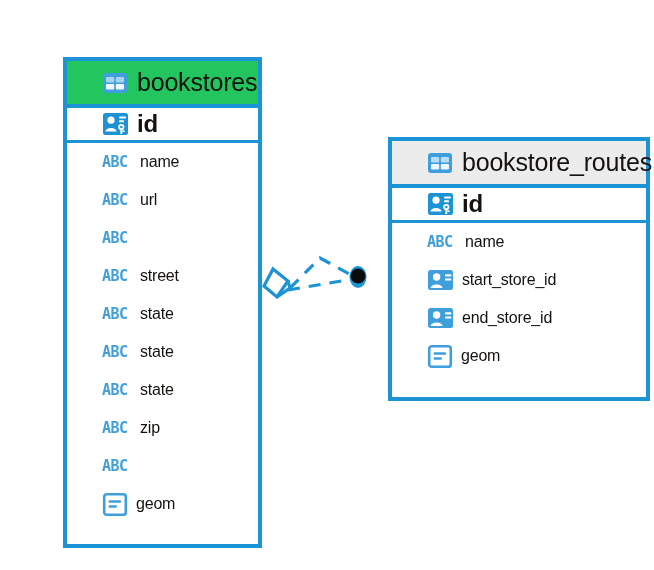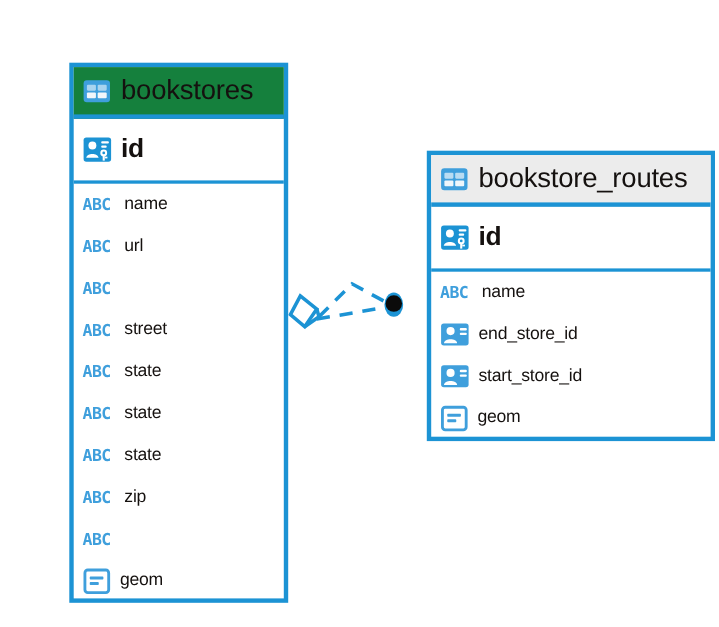--- a/index.html
+++ b/index.html
@@ -37,21 +37,21 @@
   }
 
   .entity-header {
     box-sizing: border-box;
     height: 47px;
     display: flex;
     align-items: center;
     padding-left: 8px;
     border-bottom: 4px solid #1c93d4;
   }
-  .entity-header.orange { background: #15803d; }
+  .entity-header.orange { background: #22c55e; }
   .entity-header.grey   { background: #ececec; }
 
   .entity-title {
     font-size: 25px;
     color: #15110f;
     margin-left: 9px;
     white-space: nowrap;
     letter-spacing: -0.2px;
   }
 
@@ -60,36 +60,37 @@
     border-bottom: 3px solid #1c93d4;
   }
 
   .field-row {
     box-sizing: border-box;
     height: 38px;
     display: flex;
     align-items: center;
     padding-left: 8px;
   }
-  .field-row.pk { height: 56px; border-radius: 22px; }
+  .field-row.pk { height: 32px; border-radius: 22px; }
 
   .field-label {
     font-size: 16px;
     color: #15110f;
     margin-left: 8px;
     white-space: nowrap;
     letter-spacing: -0.2px;
   }
   .field-label.bold { font-weight: bold; font-size: 24px; }
 
   
   .icon {
     flex: 0 0 auto;
     display: block;
     line-height: 0;
+    margin-left: 27px;
   }
   .icon-abc {
     width: 30px;
     height: 26px;
     display: flex;
     align-items: center;
     justify-content: flex-start;
   }
   .abc-text {
     font-family: "DejaVu Sans Mono", monospace;
@@ -289,34 +290,34 @@
       <div class="field-row">
         <span class="icon">
           <svg width="27" height="26" viewBox="0 0 27 26" xmlns="http://www.w3.org/2000/svg">
             <rect x="1" y="3" width="25" height="20" rx="2.5" fill="#3f9fdc"></rect>
             <circle cx="9.6" cy="10" r="3.7" fill="#ffffff"></circle>
             <path d="M 3.6 21 C 4 16.2 15.2 16.2 15.6 21 Z" fill="#ffffff"></path>
             <rect x="18" y="7.2" width="6.4" height="2.2" rx="0.9" fill="#ffffff"></rect>
             <rect x="18" y="11.4" width="6.4" height="2.2" rx="0.9" fill="#ffffff"></rect>
           </svg>
         </span>
-        <span class="field-label">end_store_id</span>
+        <span class="field-label">start_store_id</span>
       </div>
 
       <div class="field-row">
         <span class="icon">
           <svg width="27" height="26" viewBox="0 0 27 26" xmlns="http://www.w3.org/2000/svg">
             <rect x="1" y="3" width="25" height="20" rx="2.5" fill="#3f9fdc"></rect>
             <circle cx="9.6" cy="10" r="3.7" fill="#ffffff"></circle>
             <path d="M 3.6 21 C 4 16.2 15.2 16.2 15.6 21 Z" fill="#ffffff"></path>
             <rect x="18" y="7.2" width="6.4" height="2.2" rx="0.9" fill="#ffffff"></rect>
             <rect x="18" y="11.4" width="6.4" height="2.2" rx="0.9" fill="#ffffff"></rect>
           </svg>
         </span>
-        <span class="field-label">start_store_id</span>
+        <span class="field-label">end_store_id</span>
       </div>
 
       <div class="field-row">
         <span class="icon">
           <svg width="26" height="25" viewBox="0 0 26 25" xmlns="http://www.w3.org/2000/svg">
             <rect x="2.2" y="2.2" width="21.6" height="20.6" rx="2.6" fill="#ffffff" stroke="#3f9fdc" stroke-width="2.6"></rect>
             <rect x="6.6" y="8.2" width="12.4" height="2.6" rx="0.7" fill="#3f9fdc"></rect>
             <rect x="6.6" y="13.2" width="8.2" height="2.6" rx="0.7" fill="#3f9fdc"></rect>
           </svg>
         </span>

